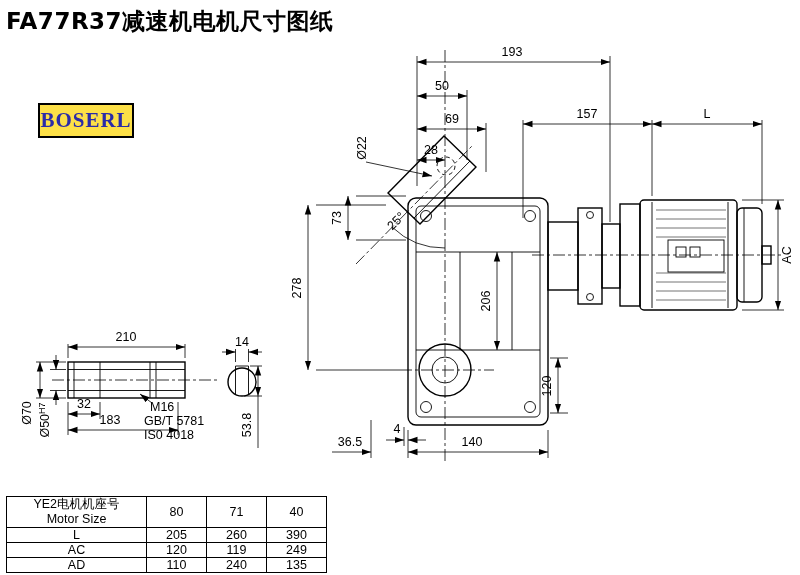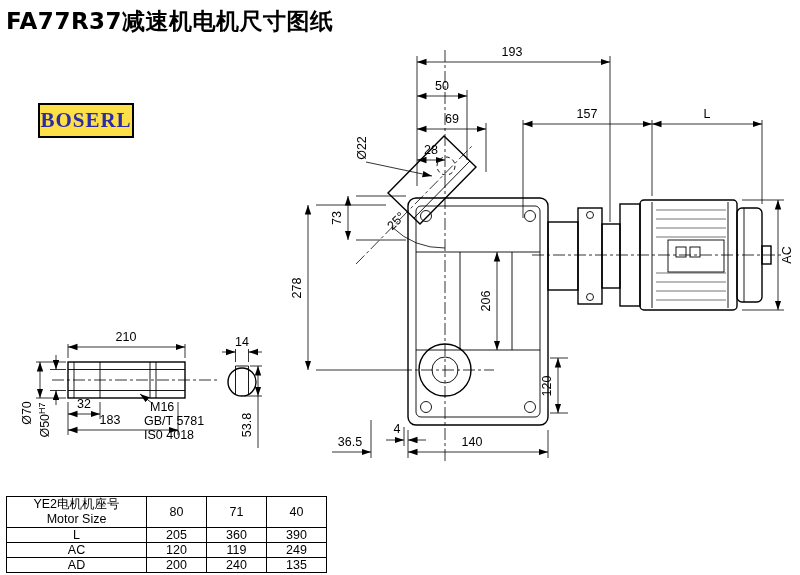--- a/index.html
+++ b/index.html
@@ -286,31 +286,31 @@
           <div>YE2电机机座号</div>
           <div>Motor Size</div>
         </td>
         <td>80</td>
         <td>71</td>
         <td>40</td>
       </tr>
       <tr>
         <td>L</td>
         <td>205</td>
-        <td>360</td>
+        <td>260</td>
         <td>390</td>
       </tr>
       <tr>
         <td>AC</td>
         <td>120</td>
         <td>119</td>
         <td>249</td>
       </tr>
       <tr>
         <td>AD</td>
-        <td>200</td>
+        <td>110</td>
         <td>240</td>
         <td>135</td>
       </tr>
     </tbody>
   </table>
 
 </div>
 
 </body></html>

